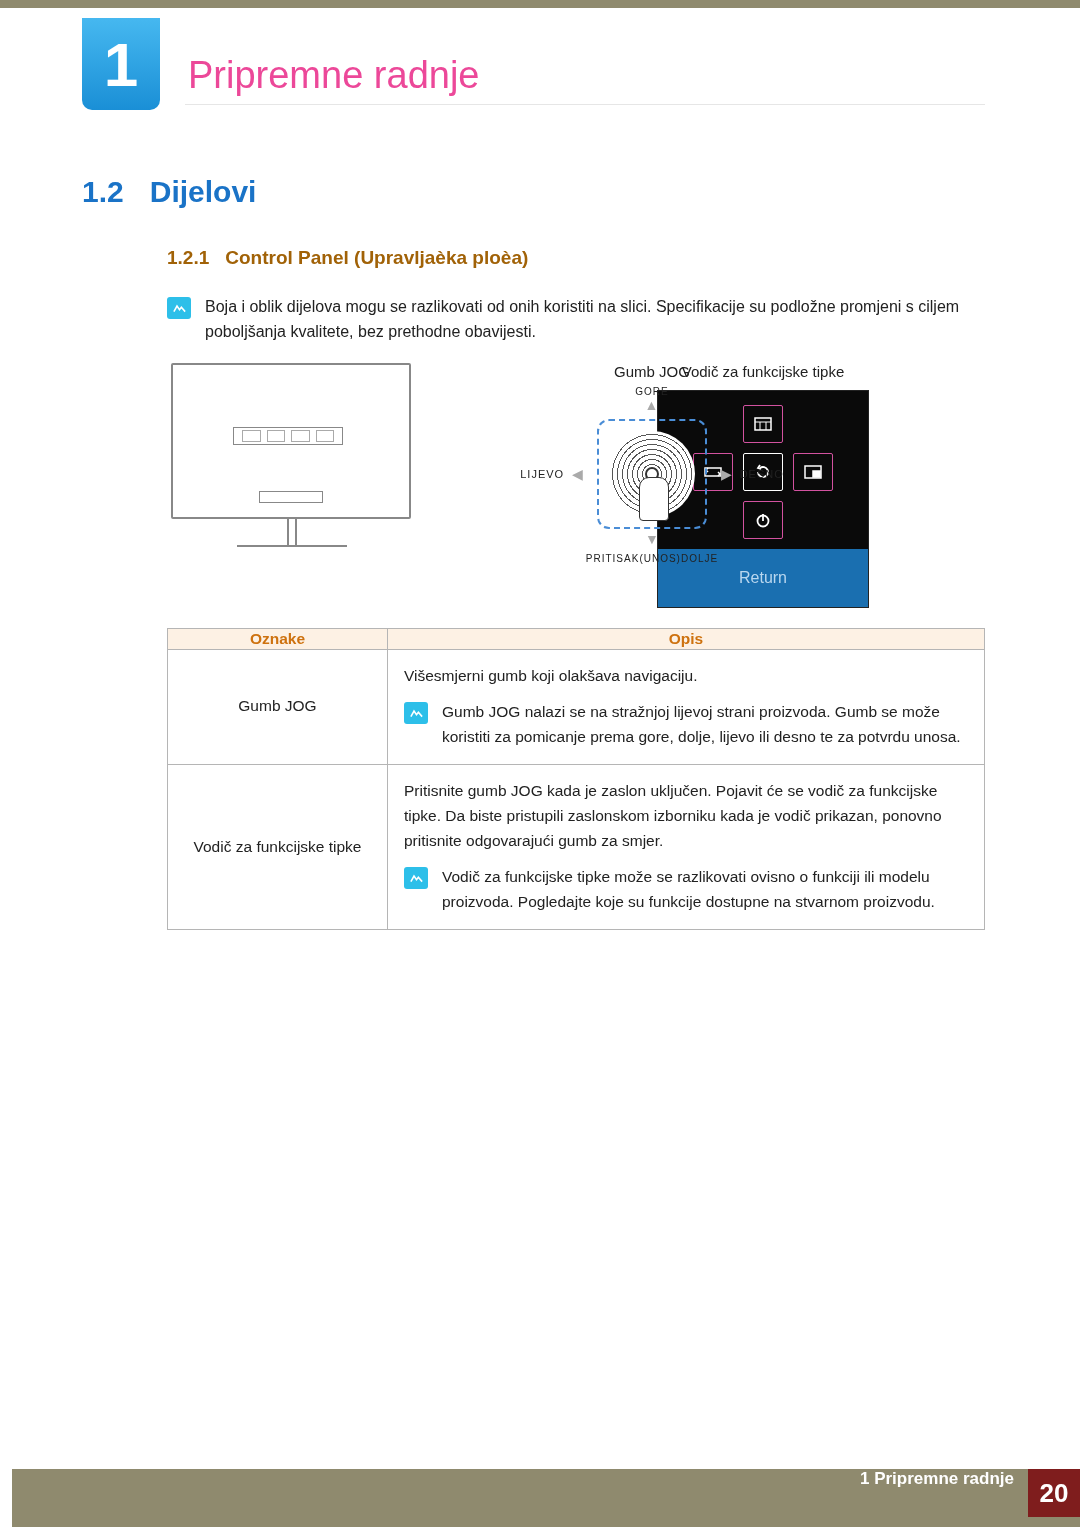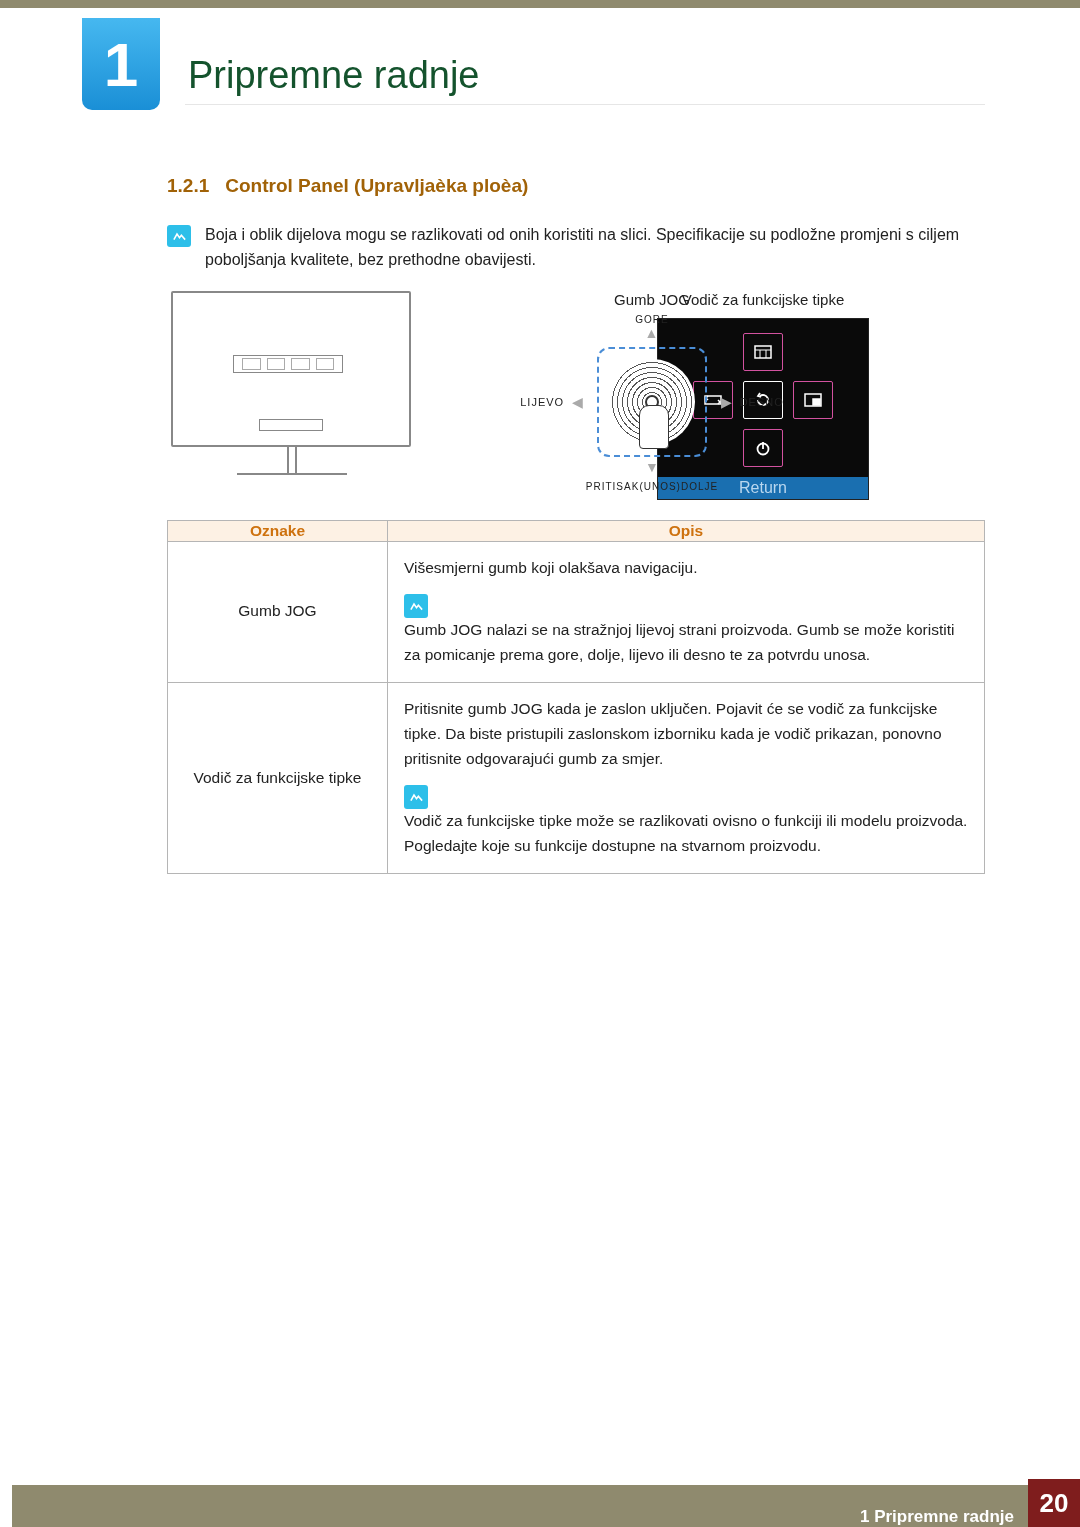--- a/index.html
+++ b/index.html
@@ -33,21 +33,21 @@
     font-weight: bold;
     display: flex;
     align-items: center;
     justify-content: center;
     border-radius: 0 0 10px 10px;
   }
   .chapter-title {
     margin-left: 28px;
     margin-top: 36px;
     font-size: 38px;
-    color: #14532d;
+    color: #ec4899;
     font-weight: 500;
   }
   .chapter-rule {
     position: absolute;
     left: 185px;
     right: 95px;
     top: 104px;
     border-top: 1px solid #e6e6e6;
   }
   .content {
@@ -201,21 +201,21 @@
     border: 1.5px solid #d252a0;
     display:flex;align-items:center;justify-content:center;
     color:#efefef;
     border-radius: 2px;
   }
   .osd-btn.dark { border-color:#fff; }
   .osd-return {
     background: #1a6fb0;
     color: #b9d7ef;
     text-align: center;
-    padding: 2px 0;
+    padding: 20px 0;
     font-size: 16px;
     margin-top: 4px;
   }
   table.control-table {
     margin-left: 85px;
     border-collapse: collapse;
     width: calc(100% - 85px);
     font-size: 15.5px;
   }
   table.control-table th {
@@ -226,30 +226,30 @@
     border: 1px solid #b5b5b5;
     text-align: center;
   }
   table.control-table td {
     border: 1px solid #b5b5b5;
     padding: 14px 16px;
     vertical-align: middle;
     line-height: 1.6;
   }
   table.control-table td.label { text-align:center; width: 220px;}
-  .cell-note { display:flex; margin-top: 12px; flex-direction: column;}
+  .cell-note { display:flex; margin-top: 12px;}
   .cell-note .note-icon { flex: 0 0 24px;}
   .footer {
     position: absolute;
     bottom: 0; left: 12px; right: 0;
-    height: 42px;
+    height: 58px;
     background: #8f8a6e;
     display: flex;
     justify-content: flex-end;
-    align-items: flex-end;
+    align-items: flex-start;
     padding-right: 0;
   }
   .footer-text {
     color: #fff;
     font-size: 17px;
     font-weight: 600;
     margin-right: 14px;
   }
   .footer-page {
     width: 52px;
@@ -266,20 +266,23 @@
 
 <div class="top-strip"></div>
 
 <div class="chapter-header">
   <div class="chapter-num">1</div>
   <div class="chapter-title">Pripremne radnje</div>
 </div>
 <div class="chapter-rule"></div>
 
 <div class="content">
+  <div class="h2">
+    <span class="secno">1.2</span><span>Dijelovi</span>
+  </div>
 
   <div class="h3">
     <span class="secno">1.2.1</span><span>Control Panel (Upravljaèka ploèa)</span>
   </div>
 
   <div class="note-row">
     <div class="note-icon">
       <svg viewBox="0 0 24 24" fill="none" stroke="#fff" stroke-width="2.5">
           <path d="M3 17l5-9 4 6 3-4 6 7"></path>
         </svg>

